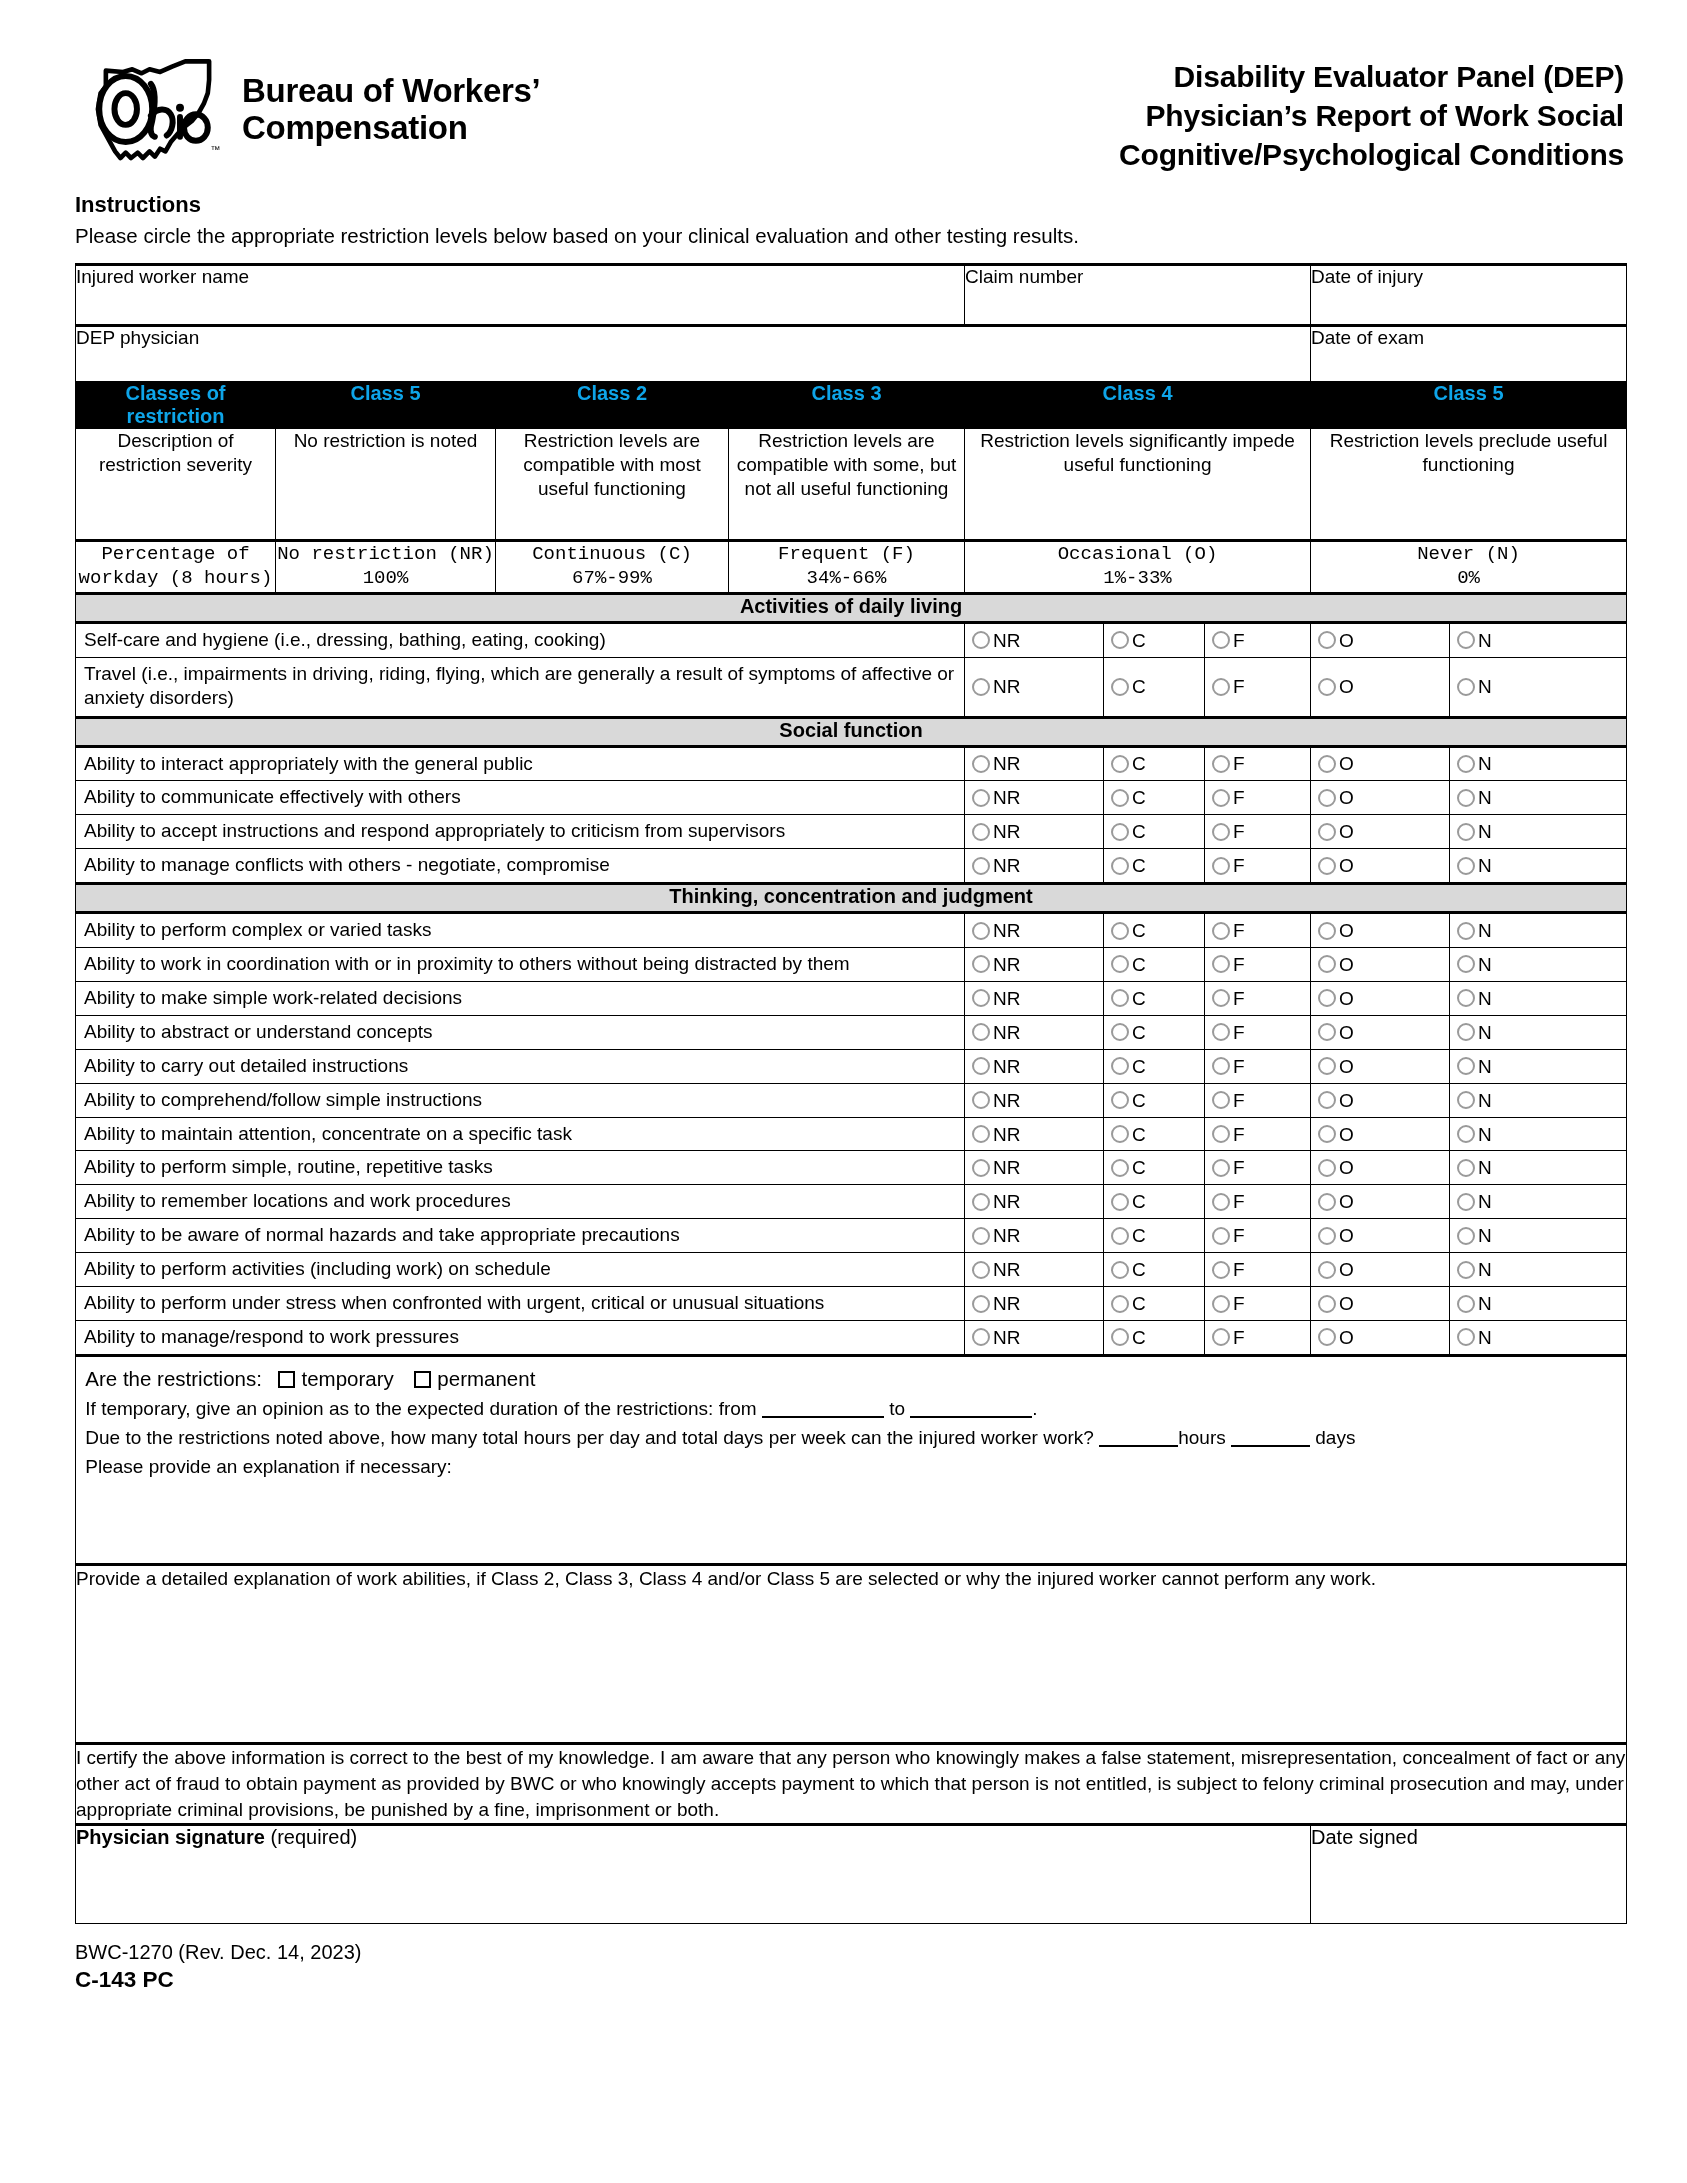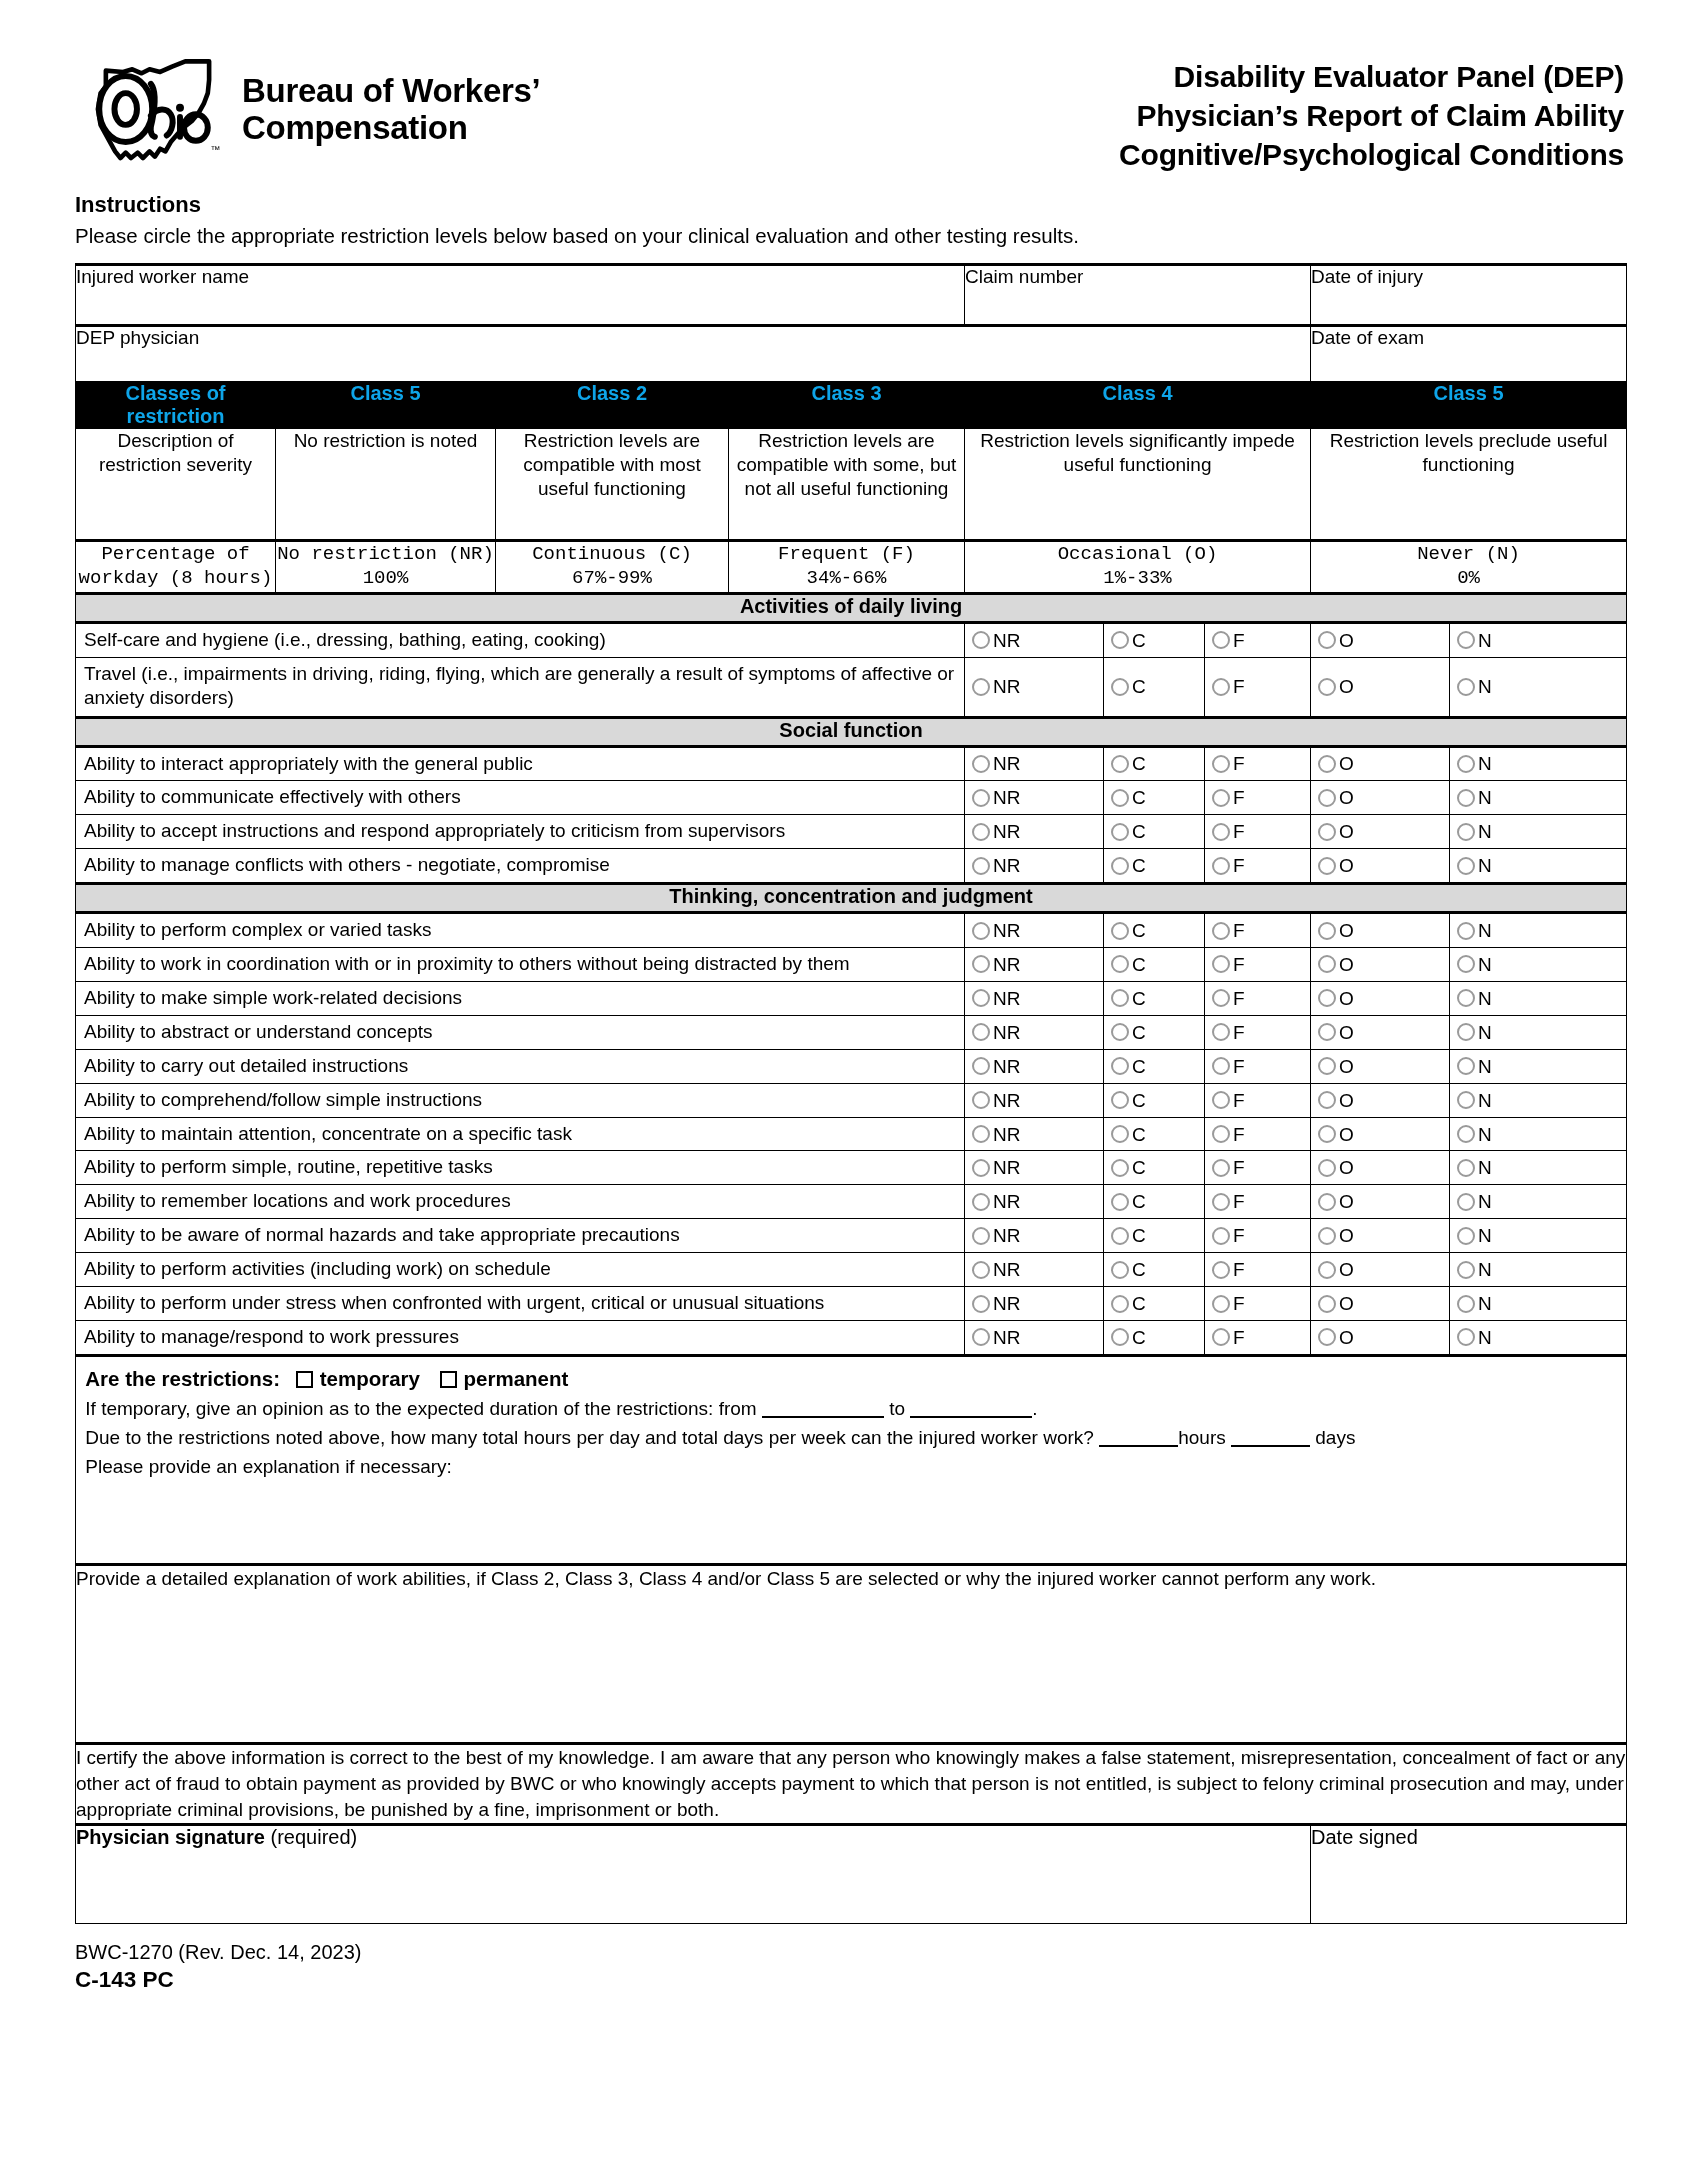--- a/index.html
+++ b/index.html
@@ -139,21 +139,21 @@
     border: 2px solid #9a9a9a;
     border-radius: 50%;
     background: #fff;
     flex: 0 0 auto;
     display: block;
   }
   .optlabel { font-size: 19px; line-height: 1; }
 
   
   .restrblock { padding: 8px 9.3px 6.6px 9.3px; font-size: 19px; line-height: 1.38; }
-  .restr-line1 { display:flex; align-items:center; font-weight:bold; font-size:20.5px; gap:0; margin-bottom: 3.3px;}
+  .restr-line1 { display:flex; align-items:center; font-weight:normal; font-size:20.5px; gap:0; margin-bottom: 3.3px;}
   .restr-line1 .lbl { margin-right: 16px; }
   .cbox {
     width: 17px; height: 17px;
     border: 2px solid #000;
     background: #fff;
     display: inline-block;
     margin-right: 6.6px;
     vertical-align: -1.3px;
   }
   .restr-line1 .optwrap { display:flex; align-items:center; margin-right: 20px; }
@@ -192,21 +192,21 @@
             <ellipse cx="166" cy="114" rx="18" ry="20"></ellipse>
           </g>
           <text x="188" y="152" font-size="15" font-family="Liberation Sans, sans-serif">™</text>
         </svg>
       </span>
       <div class="bwc-name">Bureau of Workers’
 Compensation</div>
     </div>
     <div class="title-block">
       <div>Disability Evaluator Panel (DEP)</div>
-      <div>Physician’s Report of Claim Ability</div>
+      <div>Physician’s Report of Work Social</div>
       <div>Cognitive/Psychological Conditions</div>
     </div>
   </div>
 
   <div class="instructions">
     <div class="instr-head">Instructions</div>
     <div class="instr-body">Please circle the appropriate restriction levels below based on your clinical evaluation and other testing results.</div>
   </div>
 
   <div class="tbl-wrap">

